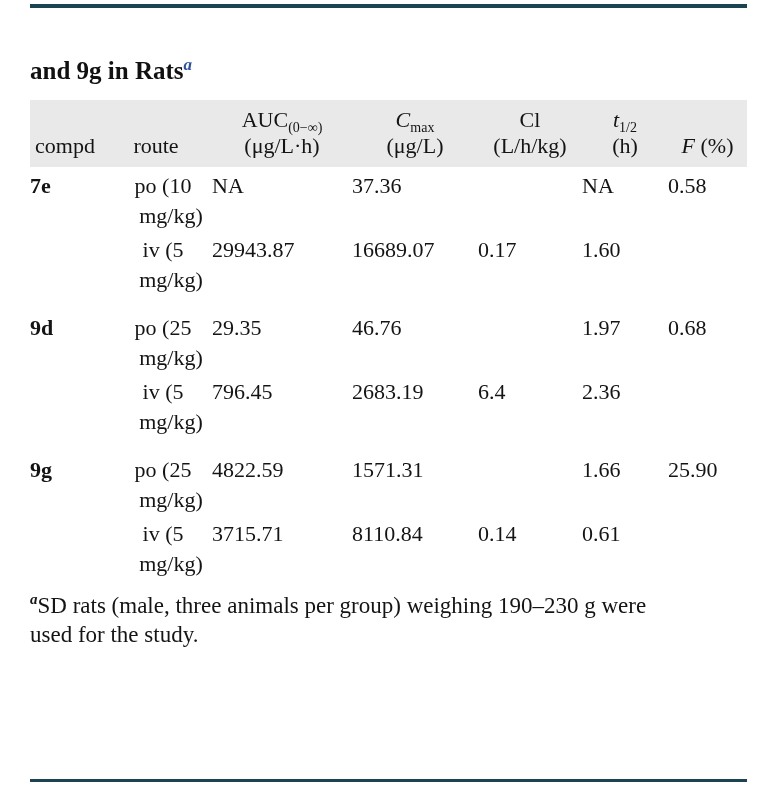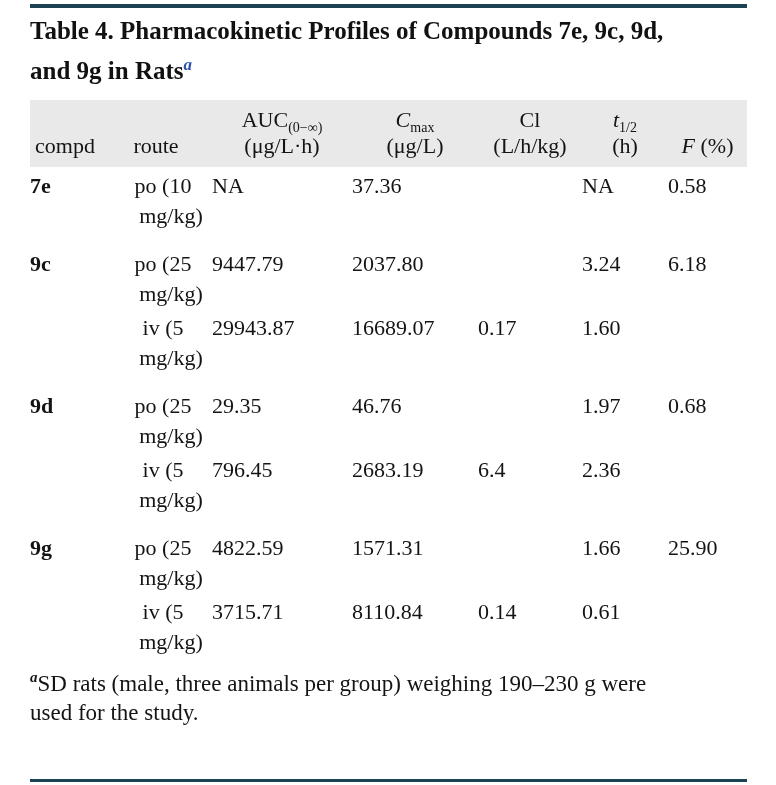--- a/index.html
+++ b/index.html
@@ -41,21 +41,21 @@
   .footnote sup{font-style:italic;font-weight:bold;font-size:15px;}
 </style>
 </head>
 <body>
 
 <div class="page">
 
   <div class="rule top"></div>
 
   <div class="title">
-    <span>Table 4. Pharmacokinetic Profiles of Compounds 7e, 9c, 9d,</span><br>
+    <br>
     <span>and 9g in Rats</span><sup>a</sup>
   </div>
 
   <table class="pk">
     <colgroup>
       <col class="c-compd">
         <col class="c-route">
         <col class="c-auc">
       <col class="c-cmax">
         <col class="c-cl">
@@ -92,32 +92,20 @@
         <td class="compd">7e</td>
         <td class="route">
             <div>po (10</div>
             <div class="l2">mg/kg)</div>
           </td>
         <td>NA</td>
         <td>37.36</td>
         <td></td>
         <td>NA</td>
         <td>0.58</td>
-      </tr>
-      <tr class="gap">
-        <td class="compd">9c</td>
-        <td class="route">
-            <div>po (25</div>
-            <div class="l2">mg/kg)</div>
-          </td>
-        <td>9447.79</td>
-        <td>2037.80</td>
-        <td></td>
-        <td>3.24</td>
-        <td>6.18</td>
       </tr>
       <tr>
         <td class="compd"></td>
         <td class="route">
             <div>iv (5</div>
             <div class="l2">mg/kg)</div>
           </td>
         <td>29943.87</td>
         <td>16689.07</td>
         <td>0.17</td>

